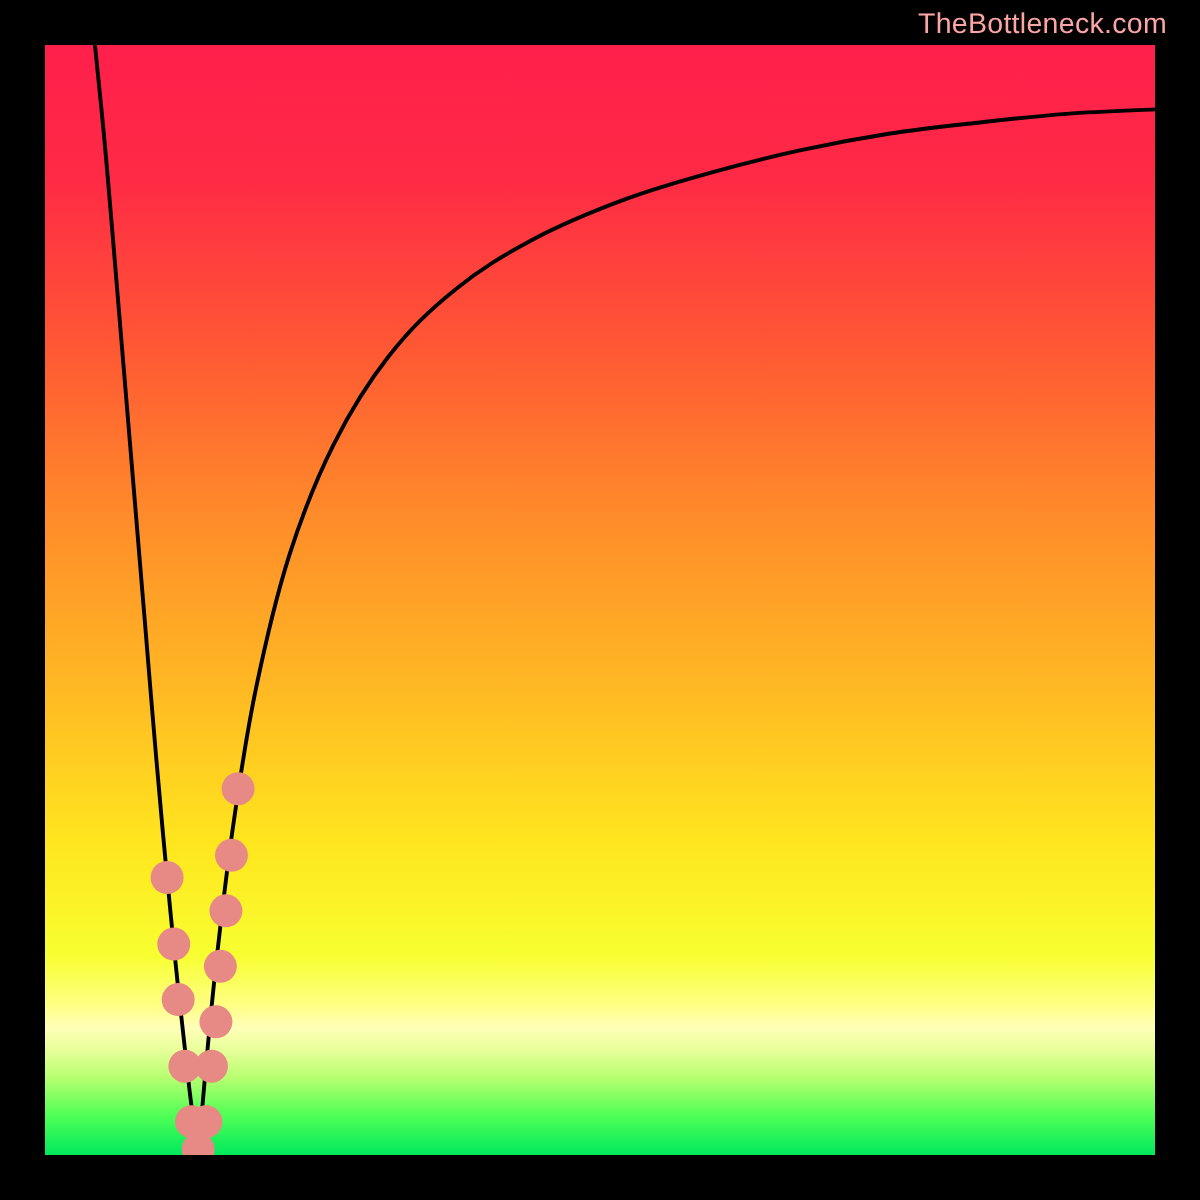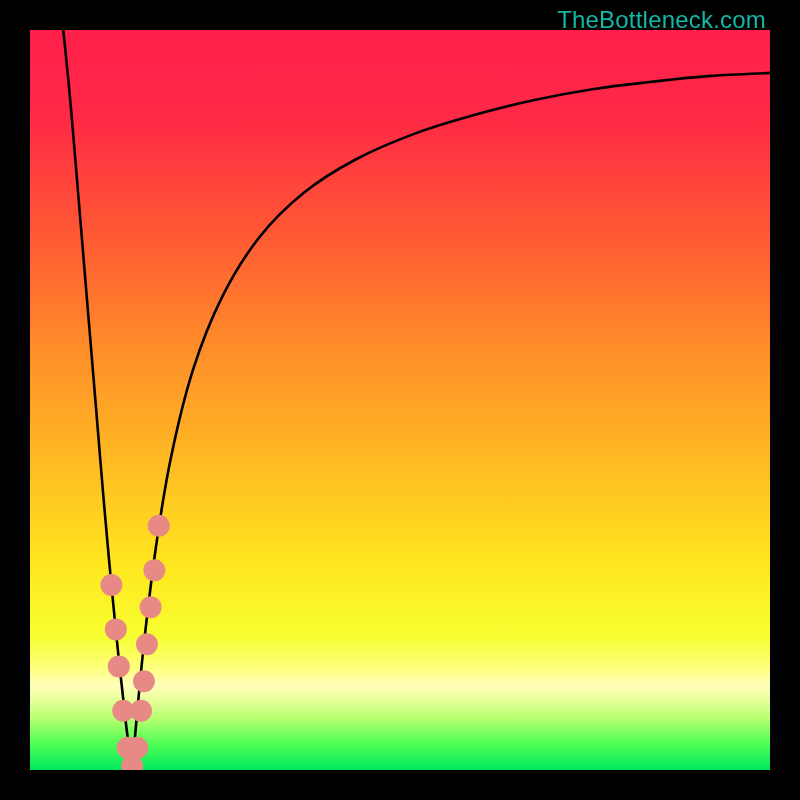--- a/index.html
+++ b/index.html
@@ -29,25 +29,25 @@
   .gradient {
     position: absolute;
     left: 0;
     top: 0;
     width: 100%;
     height: 100%;
   }
   .watermark {
     position: absolute;
     top: 6px;
-    right: 34px;
+    right: 22px;
     font-family: Arial, Helvetica, sans-serif;
-    font-size: 24px;
+    font-size: 19px;
     font-weight: 400;
-    color: #14b8a6;
+    color: #fca5a5;
     letter-spacing: 0.2px;
     user-select: none;
   }
   svg {
     position: absolute;
     left: 0;
     top: 0;
   }
 </style>
 </head>

